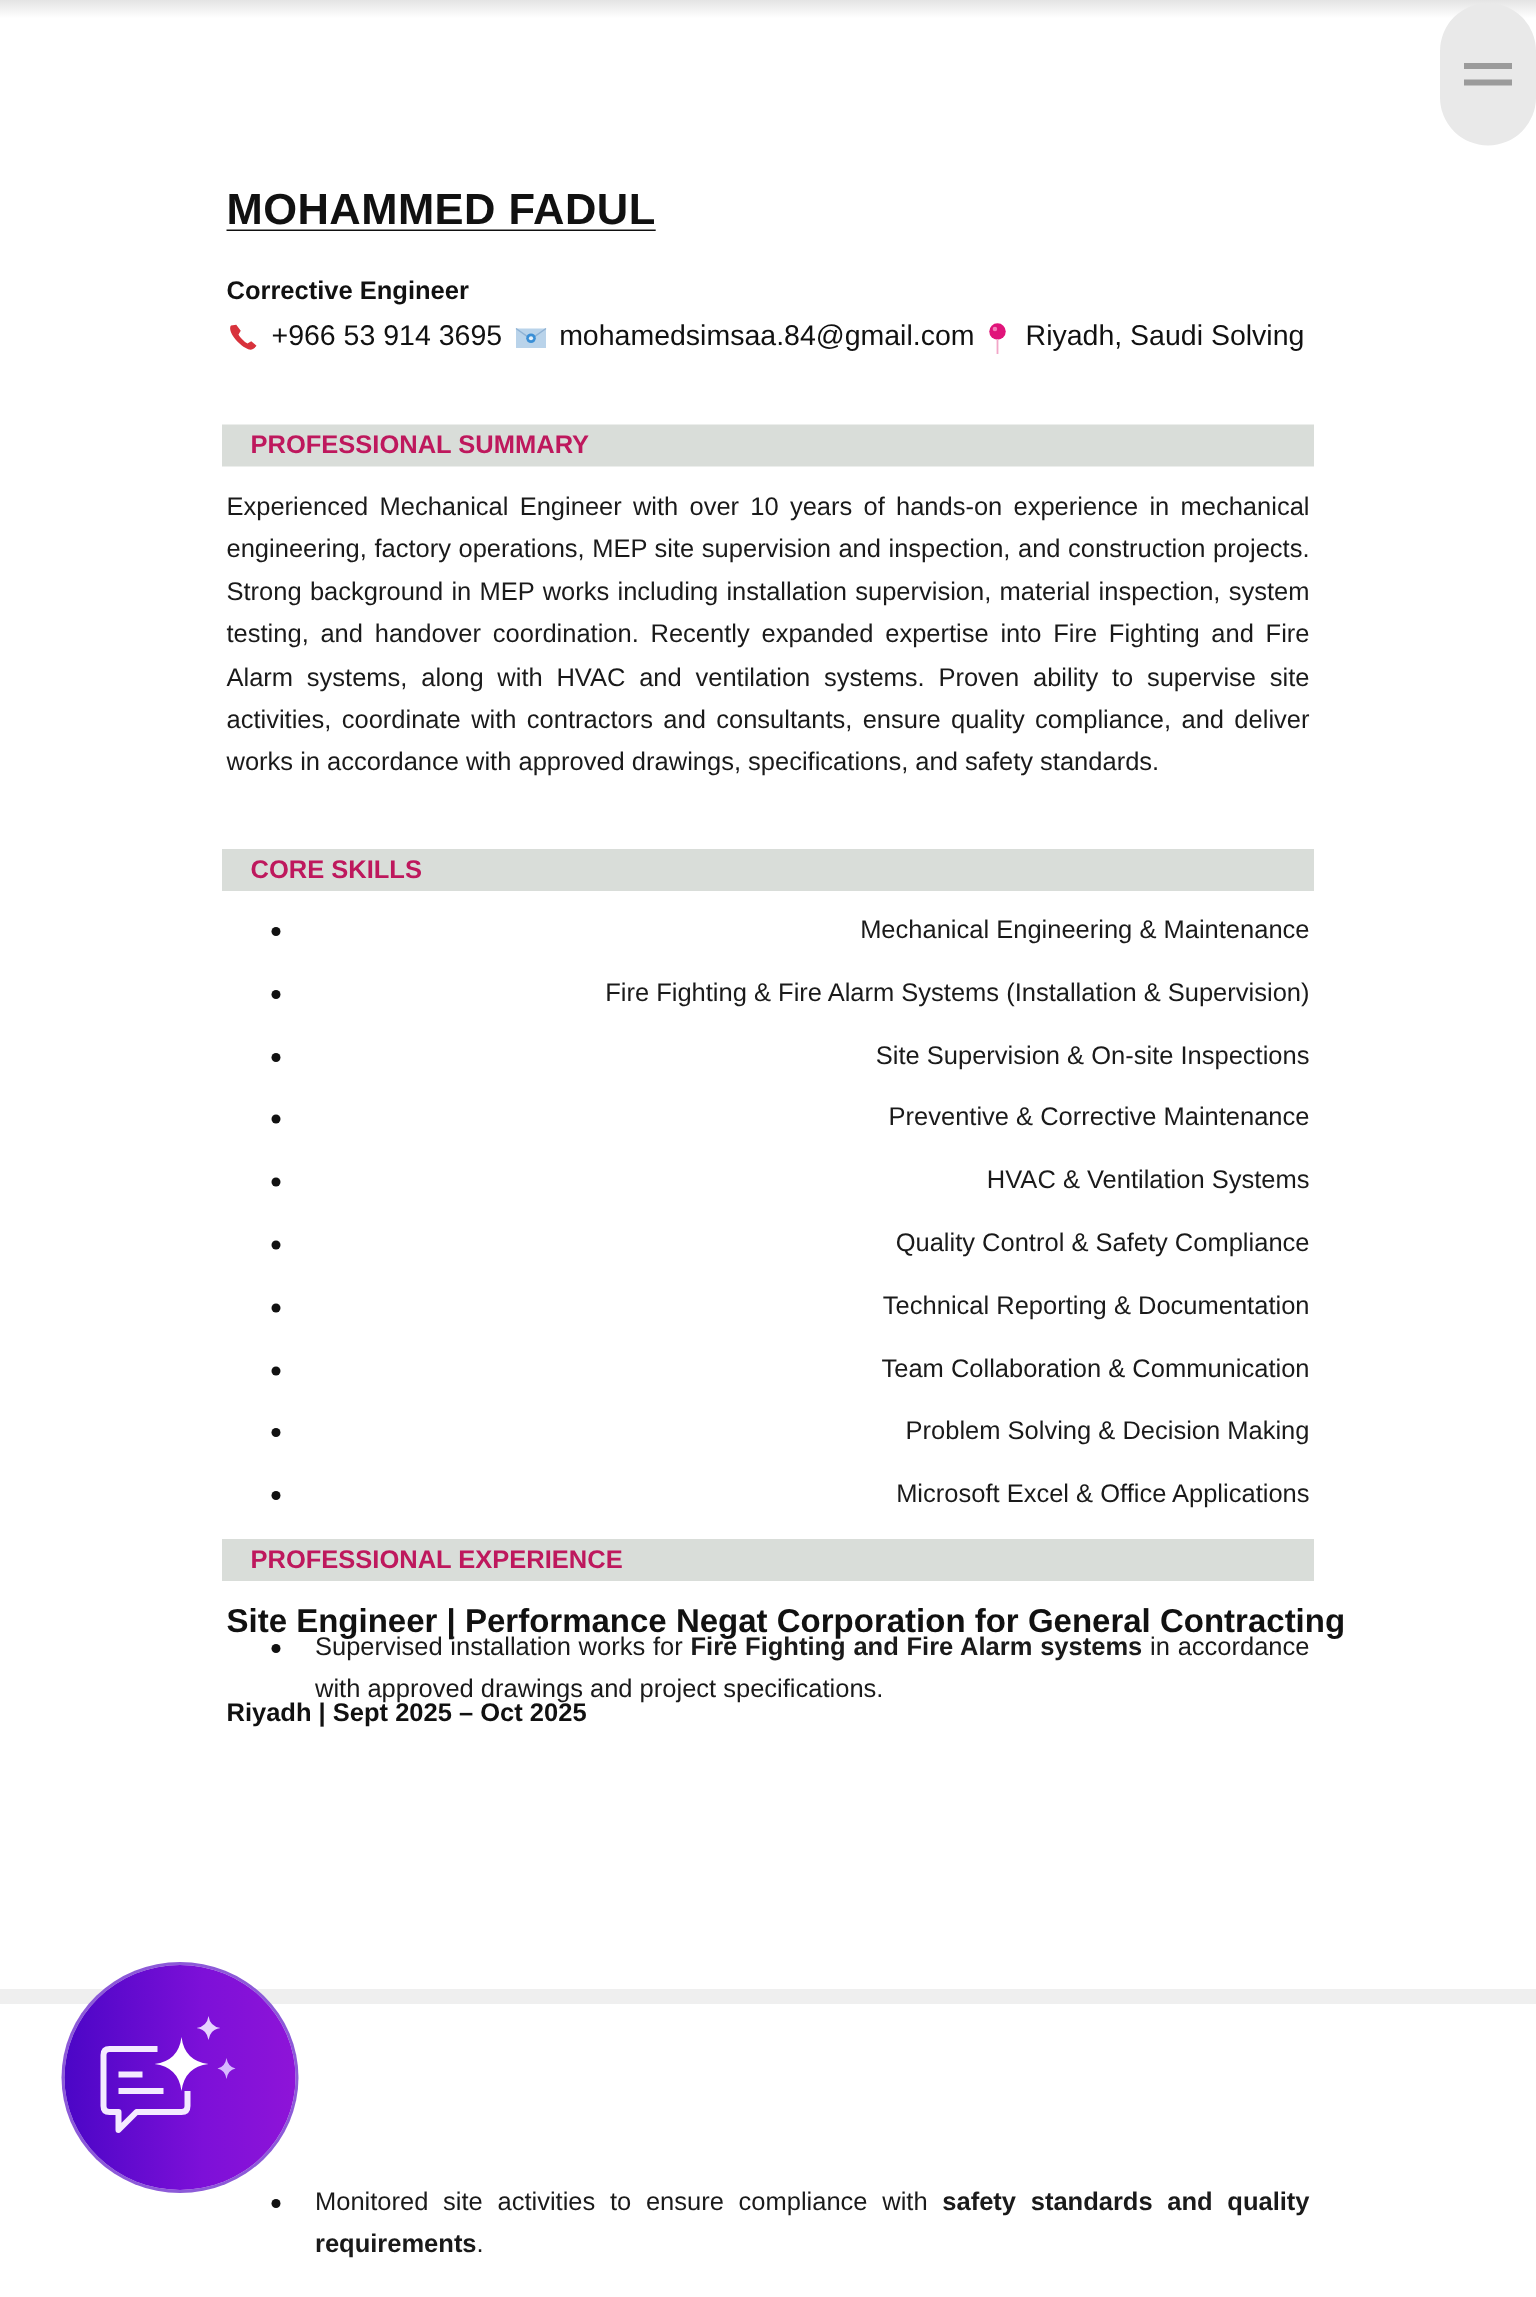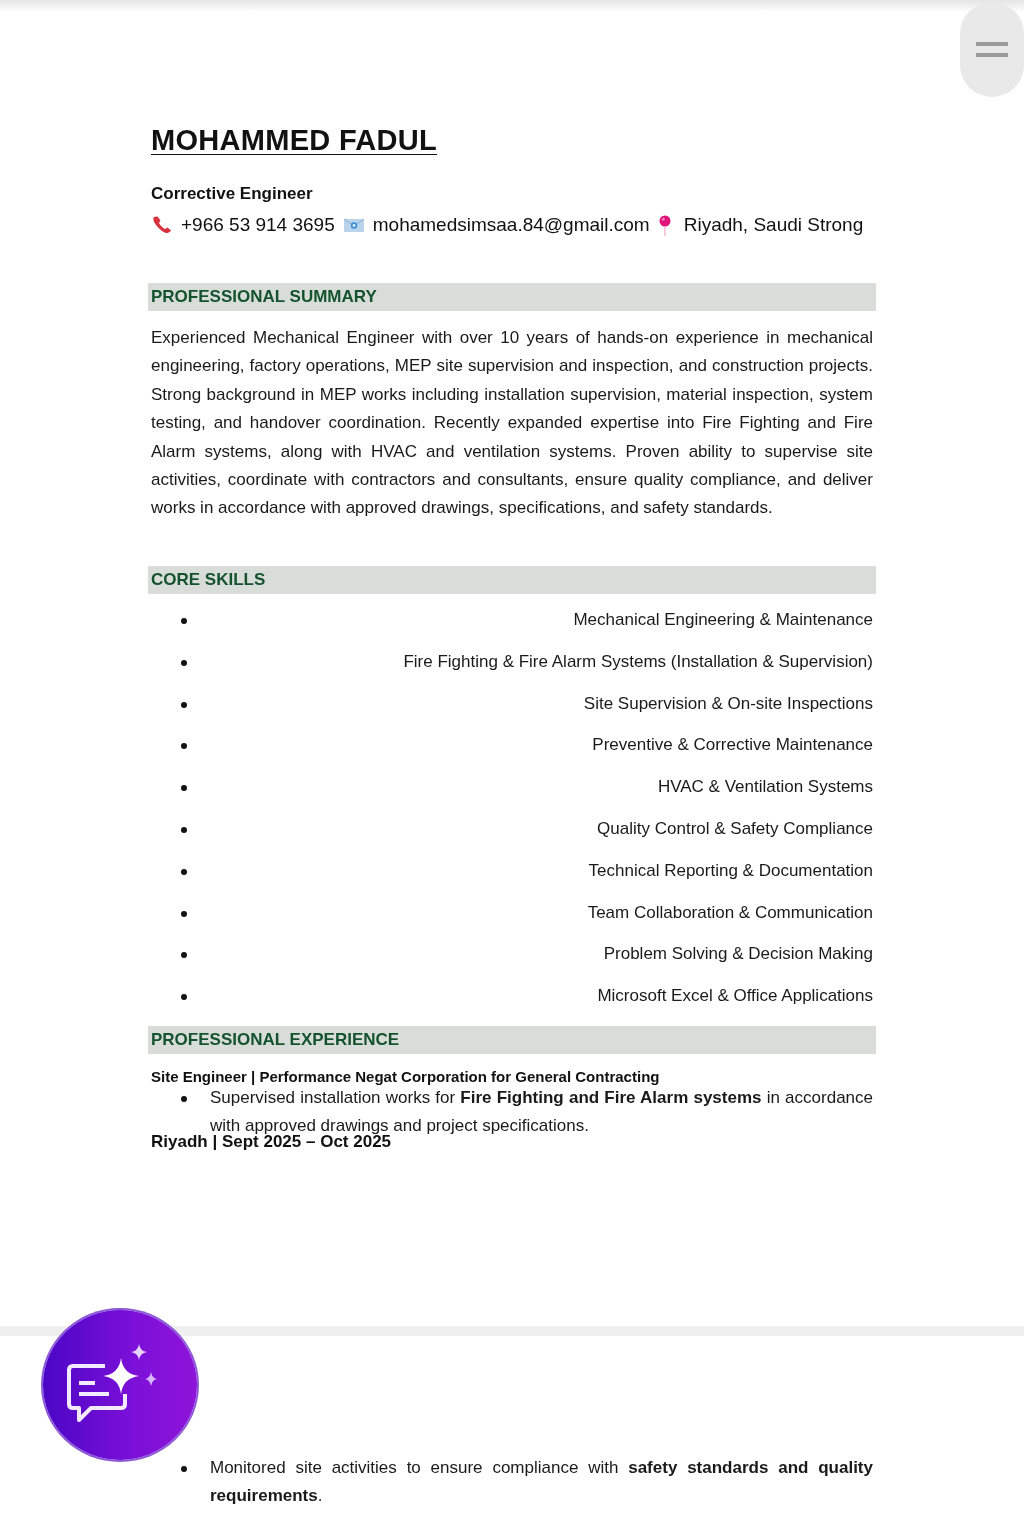--- a/index.html
+++ b/index.html
@@ -40,35 +40,35 @@
     position:absolute; left:151px; top:184px; font-size:17px; font-weight:bold; color:#111;
   }
   .contact {
     position:absolute; left:151px; top:214px; font-size:19px; color:#111;
     display:flex; align-items:center; white-space:nowrap;
   }
   .contact .ic { display:inline-block; width:22px; height:20px; margin-right:8px; }
   .contact .txt { margin-right:8px; }
   .section-header {
     position:absolute; left:148px; width:728px; height:28px;
-    background:#d9ddd9; font-size:17px; font-weight:bold; color:#14532d;
-    line-height:28px; padding-left:3px; box-sizing:border-box;
+    background:#d9ddd9; font-size:17px; font-weight:bold; color:#be185d;
+    line-height:28px; padding-left:19px; box-sizing:border-box;
   }
   .summary {
     position:absolute; left:151px; top:324px; width:722px;
     font-size:17px; line-height:28.4px; text-align:justify; color:#1a1a1a;
   }
   .skills { position:absolute; left:151px; top:606px; width:722px; margin:0; padding:0; list-style:none;text-align:right; }
   .skills li {
     position:relative; height:41.8px; font-size:17px; line-height:28px; padding-left:59px;
   }
   .bullet {
     position:absolute; left:30px; top:12px; width:6px; height:6px; border-radius:50%; background:#111;
   }
-  .job-title { position:absolute; left:151px; top:1068px; font-size:15px; font-weight:bold; color:#111; }
+  .job-title { position:absolute; left:151px; top:1068px; font-size:22px; font-weight:bold; color:#111; }
   .job-meta { position:absolute; left:151px; top:1096px; font-size:17px; font-weight:bold; color:#111;margin-top:36px; }
   .exp-item {
     position:absolute; left:151px; width:722px; font-size:17px; line-height:28.4px;
     padding-left:59px; box-sizing:border-box; text-align:justify;
   }
   .exp-item .bullet { top:12px; }
   .fab {
     position:absolute; left:43px; top:1310px; width:154px; height:150px; border-radius:50%;
     background:linear-gradient(90deg, #4b06c6 0%, #7d10d8 60%, #8e14d8 100%);
     box-shadow:0 0 0 2px #8c5ad8;
@@ -107,21 +107,21 @@
       </svg>
   </span>
   <span class="txt">mohamedsimsaa.84@gmail.com</span>
   <span class="ic" style="width:18px">
     <svg width="14" height="22" viewBox="0 0 14 22">
         <circle cx="7" cy="6" r="5.5" fill="#e0147a"></circle>
         <circle cx="5.3" cy="4.3" r="1.5" fill="#f47fb9"></circle>
         <line x1="7" y1="11" x2="7" y2="21" stroke="#f2a6c8" stroke-width="1.2"></line>
       </svg>
   </span>
-  <span class="txt">Riyadh, Saudi Strong</span>
+  <span class="txt">Riyadh, Saudi Solving</span>
 </div>
 
 <div class="section-header" style="top:283px">PROFESSIONAL SUMMARY</div>
 <div class="summary">Experienced Mechanical Engineer with over 10 years of hands-on experience in mechanical engineering, factory operations, MEP site supervision and inspection, and construction projects. Strong background in MEP works including installation supervision, material inspection, system testing, and handover coordination. Recently expanded expertise into Fire Fighting and Fire Alarm systems, along with HVAC and ventilation systems. Proven ability to supervise site activities, coordinate with contractors and consultants, ensure quality compliance, and deliver works in accordance with approved drawings, specifications, and safety standards.</div>
 
 <div class="section-header" style="top:566px">CORE SKILLS</div>
 <ul class="skills">
   <li><span class="bullet"></span><span>Mechanical Engineering &amp; Maintenance</span></li>
   <li><span class="bullet"></span><span>Fire Fighting &amp; Fire Alarm Systems (Installation &amp; Supervision)</span></li>
   <li><span class="bullet"></span><span>Site Supervision &amp; On-site Inspections</span></li>

